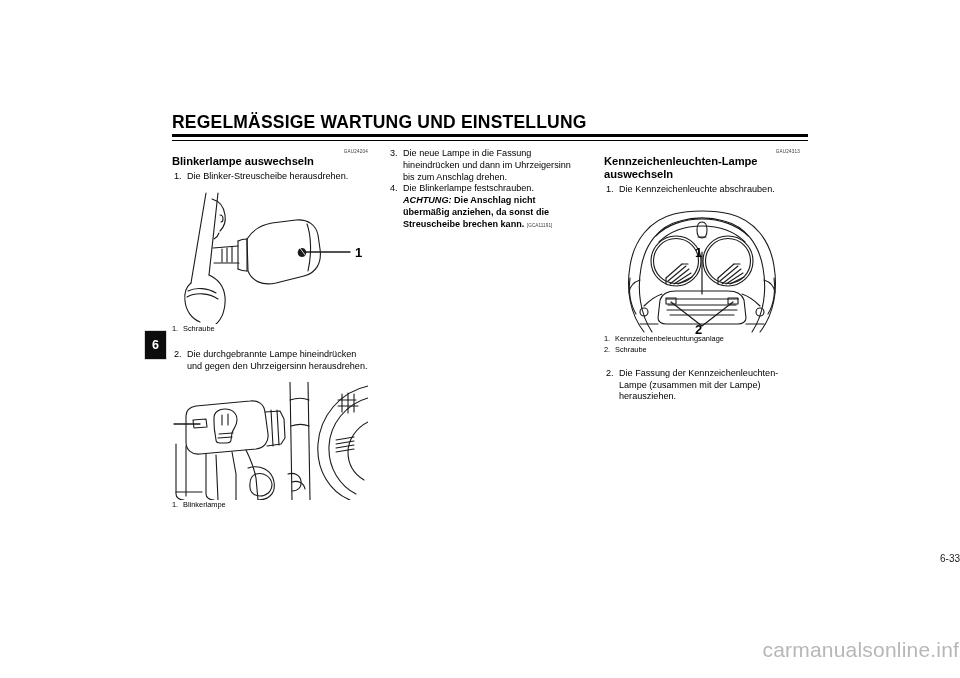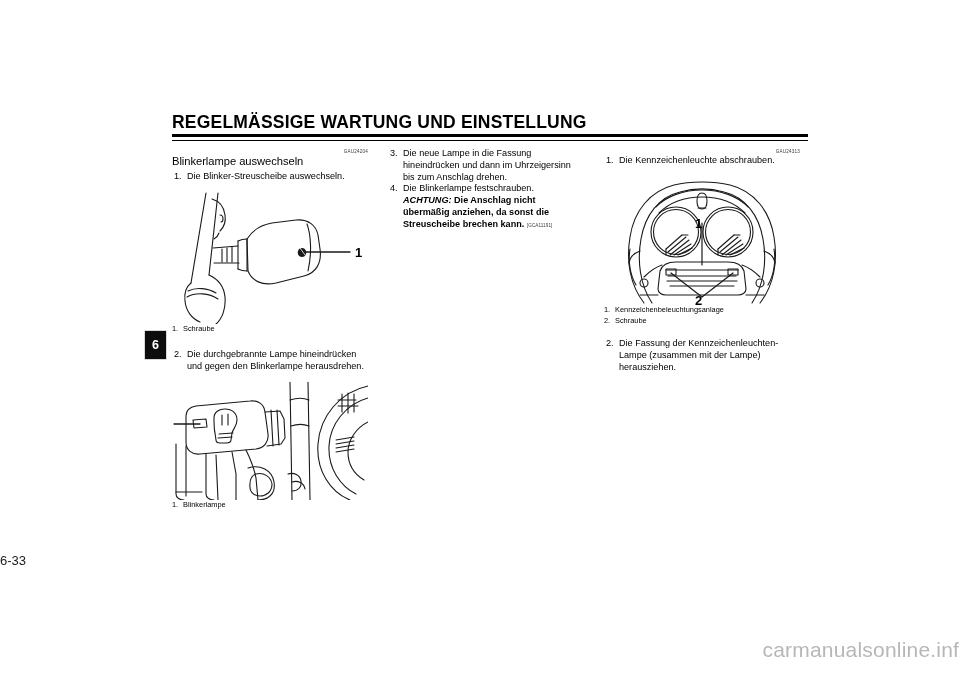--- a/index.html
+++ b/index.html
@@ -81,21 +81,21 @@
     color: #3a3a3a;
     letter-spacing: 0.2px;
     text-align: right;
     height: 7px;
     line-height: 7px;
     font-family: "Liberation Sans", sans-serif;
   }
 
   h2.section-title {
     font-size: 11.2px;
-    font-weight: normal;
+    font-weight: bold;
     margin: 0 0 3px 0;
     line-height: 1.18;
     letter-spacing: -0.05px;
   }
 
   ol.steps {
     margin: 0;
     padding: 0;
     list-style: none;
     font-size: 9.1px;
@@ -153,22 +153,22 @@
   
   .figure { position: relative; }
   .figure svg { display: block; }
 
   
   .page-number {
     position: absolute;
     left: 0;
     top: 553px;
     width: 960px;
-    text-align: left;
-    font-size: 13px;
+    text-align: right;
+    font-size: 10px;
     color: #1a1a1a;
   }
   .watermark {
     position: absolute;
     right: 14px;
     bottom: 16px;
     font-size: 21px;
     color: #b7b7b7;
     letter-spacing: 0.2px;
     font-family: "Liberation Sans", sans-serif;
@@ -197,21 +197,21 @@
 
   <div class="col col-left">
 
     <div class="ref-code">GAU24204</div>
 
     <h2 class="section-title">Blinkerlampe auswechseln</h2>
 
     <ol class="steps">
       <li>
         <span class="num">1.</span>
-        <span class="body">Die Blinker-Streuscheibe auswechseln.</span>
+        <span class="body">Die Blinker-Streuscheibe herausdrehen.</span>
       </li>
     </ol>
 
     <div class="spacer-8"></div>
 
     <div class="figure">
       <svg width="196" height="133" viewBox="0 0 196 133" fill="none" stroke="#1a1a1a" stroke-width="1.1" stroke-linecap="round" stroke-linejoin="round">
 
         <path d="M34 2 L19 92"></path>
         <path d="M46 2 L37 84"></path>
@@ -254,21 +254,21 @@
         <span class="num">1.</span>
         <span>Schraube</span>
       </li>
     </ol>
 
     <div class="spacer-14"></div>
 
     <ol class="steps">
       <li>
         <span class="num">2.</span>
-        <span class="body">Die durchgebrannte Lampe hineindrücken und gegen den Blinkerlampe herausdrehen.</span>
+        <span class="body">Die durchgebrannte Lampe hineindrücken und gegen den Uhrzeigersinn herausdrehen.</span>
       </li>
     </ol>
 
     <div class="spacer-10"></div>
 
     <div class="figure">
       <svg width="196" height="118" viewBox="0 0 196 118" fill="none" stroke="#1a1a1a" stroke-width="1.1" stroke-linecap="round" stroke-linejoin="round">
 
         <path d="M196 4 C168 10 148 34 146 62 C144 88 158 110 178 118"></path>
         <path d="M196 16 C174 22 158 42 157 64 C156 86 168 104 184 112"></path>
@@ -335,20 +335,24 @@
         <span class="body">Die Blinkerlampe festschrauben.</span>
         <span class="body caution"><span class="lbl">ACHTUNG:</span> <span>Die Anschlag nicht übermäßig anziehen, da sonst die Streuscheibe brechen kann.</span> <span class="code">[GCA11191]</span></span>
       </li>
     </ol>
   </div>
 
   <div class="col col-right">
 
     <div class="ref-code">GAU24313</div>
 
+    <h2 class="section-title">
+      <span>Kennzeichenleuchten-Lampe</span><br>
+      <span>auswechseln</span>
+    </h2>
 
     <ol class="steps">
       <li>
         <span class="num">1.</span>
         <span class="body">Die Kennzeichenleuchte abschrauben.</span>
       </li>
     </ol>
 
     <div class="spacer-10"></div>
 

